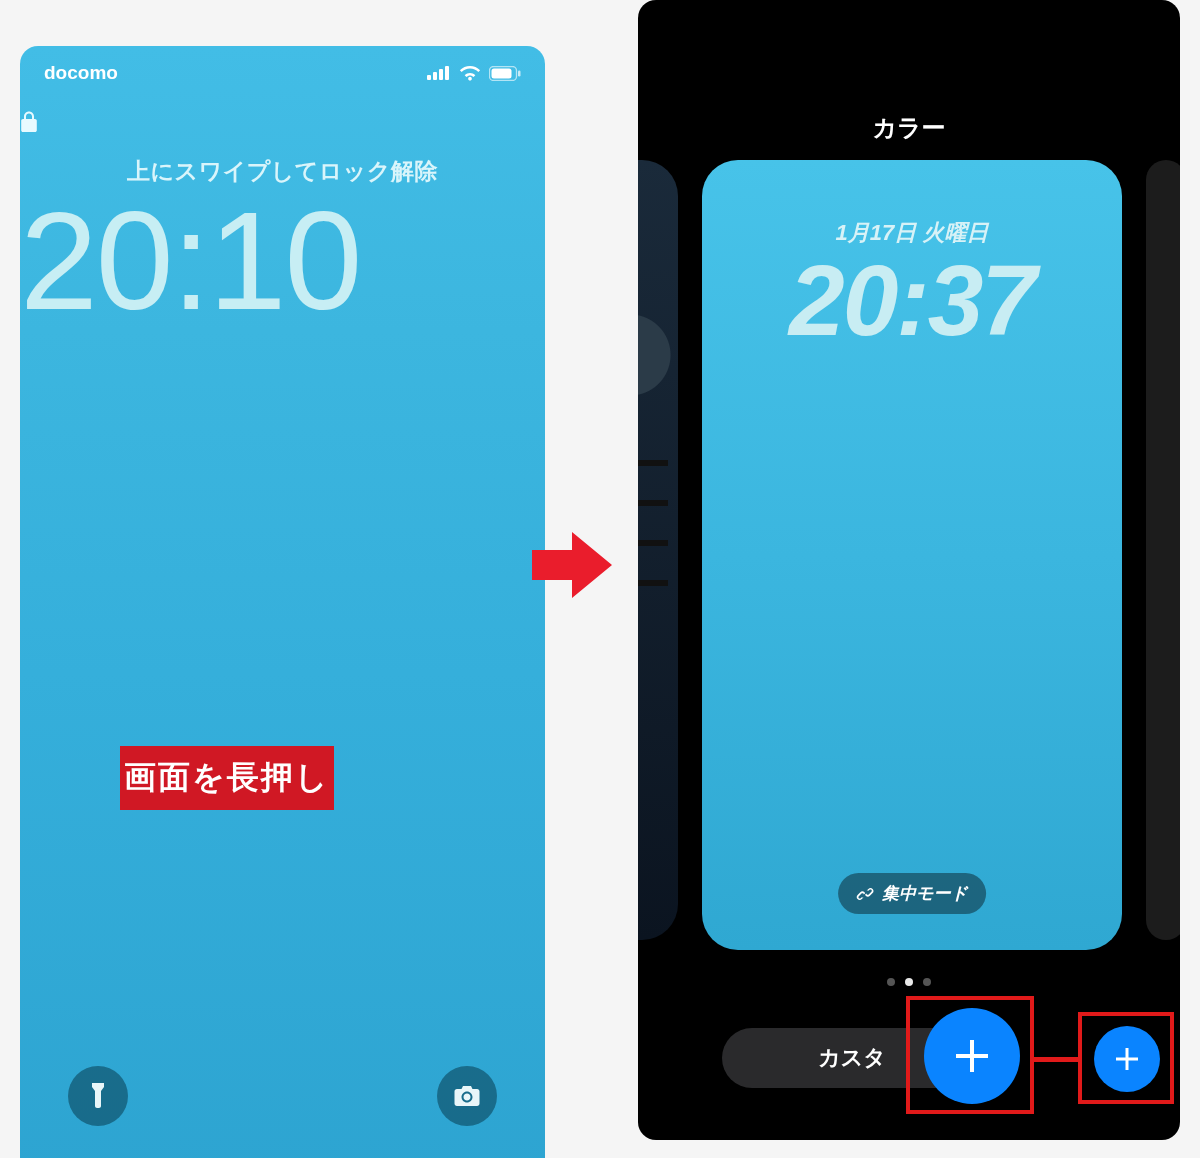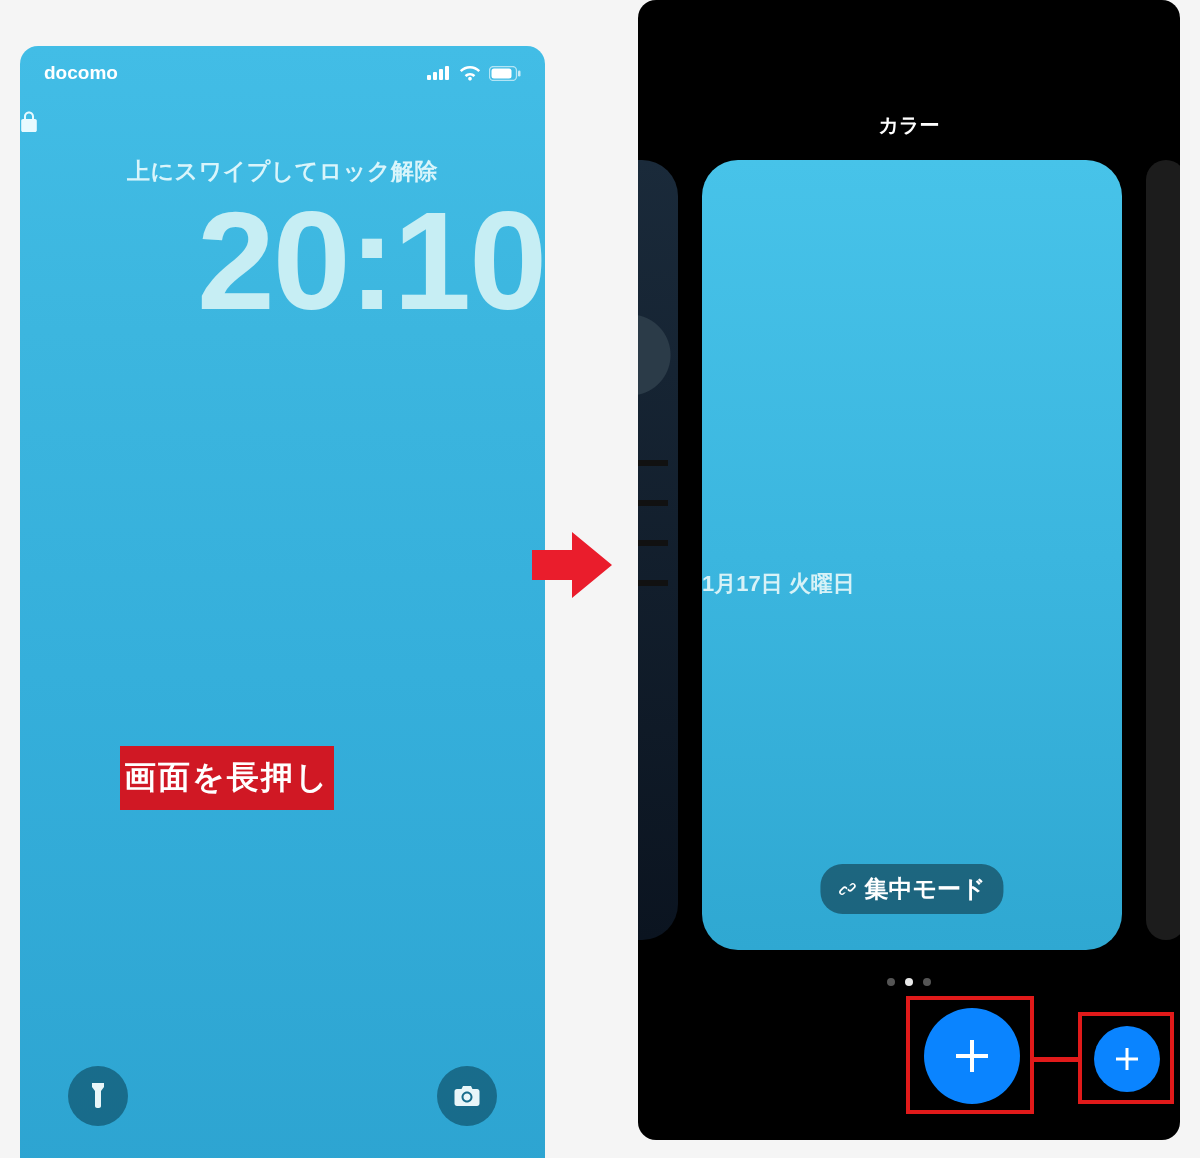--- a/index.html
+++ b/index.html
@@ -48,28 +48,27 @@
   }
   .swipe-text {
     text-align: center;
     color: #d9f5fb;
     font-size: 23px;
     font-weight: 600;
     margin-top: 22px;
     letter-spacing: 0.5px;
   }
   .big-time {
-    text-align: right;
+    text-align: left;
     color: #c7eef4;
     font-size: 140px;
-    font-weight: 700;
+    font-weight: 400;
     letter-spacing: -2px;
     line-height: 1;
     margin-top: 4px;
-    padding-left: 12px;
   }
   .red-callout {
     position: absolute;
     left: 100px;
     top: 700px;
     background: #d01824;
     color: #fff;
     font-size: 32px;
     font-weight: 800;
     padding: 10px 4px;
@@ -120,21 +119,21 @@
     border-radius: 18px;
     background: #000;
     overflow: hidden;
     color: #fff;
   }
   .gallery-title {
     position: absolute;
     left: 0; right: 0;
     top: 112px;
     text-align: center;
-    font-size: 20px;
+    font-size: 24px;
     font-weight: 600;
   }
 
   .gallery-row {
     position: absolute;
     top: 160px;
     left: -40px;
     right: -40px;
     height: 800px;
     display: flex;
@@ -158,22 +157,23 @@
       radial-gradient(circle at 40% 25%, #2b3b48 0 40px, transparent 41px),
       linear-gradient(#111 0 0) 10px 300px/60px 6px no-repeat,
       linear-gradient(#111 0 0) 10px 340px/60px 6px no-repeat,
       linear-gradient(#111 0 0) 10px 380px/60px 6px no-repeat,
       linear-gradient(#111 0 0) 10px 420px/60px 6px no-repeat;
   }
   .card-main {
     width: 420px; height: 790px;
     background: linear-gradient(180deg,#47c3e9 0%, #3bb6df 50%, #2fa8d2 100%);
     display: flex;
-    flex-direction: row;
-    align-items: center;
+    flex-direction: column;
+    align-items: center;
+    font-style: italic;
   }
   .card-right {
     width: 40px; height: 780px;
     background: #1c1c1c;
   }
 
   .mini-date {
     margin-top: 58px;
     color: #d7f2f7;
     font-size: 22px;
@@ -188,21 +188,21 @@
   }
   .focus-pill {
     position: absolute;
     bottom: 36px;
     left: 50%;
     transform: translateX(-50%);
     background: rgba(18, 64, 82, 0.65);
     color: #fff;
     border-radius: 22px;
     padding: 9px 18px;
-    font-size: 24px;
+    font-size: 17px;
     font-weight: 600;
     display: flex;
     align-items: center;
     gap: 8px;
   }
 
   .page-dots {
     position: absolute;
     left: 0; right: 0;
     top: 978px;
@@ -334,39 +334,43 @@
 
   <div class="phone-right">
 
     <div class="gallery-title">カラー</div>
 
     <div class="gallery-row">
       <div class="card card-left"></div>
 
       <div class="card card-main">
         <div class="mini-date">1月17日 火曜日</div>
+        <div class="mini-time">20:37</div>
         <div class="focus-pill">
           <span>
             <svg width="18" height="18" viewBox="0 0 18 18">
                 <path d="M7.6 12.2l-1.9 1.9c-1.2 1.2-3 1.2-4.2 0s-1.2-3 0-4.2l2.7-2.7c1.2-1.2 3-1.2 4.2 0 .3.3.5.6.7 1l-1.4 1.4c0-.4-.2-.7-.4-1-.5-.5-1.4-.5-1.9 0L2.7 11.3c-.5.5-.5 1.4 0 1.9s1.4.5 1.9 0l1-.9c.6.3 1.3.3 2-.1zm2.8-6.4l1.9-1.9c1.2-1.2 3-1.2 4.2 0s1.2 3 0 4.2l-2.7 2.7c-1.2 1.2-3 1.2-4.2 0-.3-.3-.5-.6-.7-1l1.4-1.4c0 .4.2.7.4 1 .5.5 1.4.5 1.9 0l2.7-2.7c.5-.5.5-1.4 0-1.9s-1.4-.5-1.9 0l-1 .9c-.6-.3-1.3-.3-2 .1z" fill="#fff"></path>
               </svg>
           </span>
           <span>集中モード</span>
         </div>
       </div>
 
       <div class="card card-right"></div>
     </div>
 
     <div class="page-dots">
       <div class="dot"></div>
       <div class="dot active"></div>
       <div class="dot"></div>
     </div>
 
+    <div class="customize-pill">
+      <span>カスタ</span>
+    </div>
 
     <div class="plus-big">
       <span>
         <svg width="44" height="44" viewBox="0 0 44 44">
             <path d="M20 6h4v32h-4z M6 20h32v4H6z" fill="#fff"></path>
           </svg>
       </span>
     </div>
     <div class="plus-small">
       <span>

